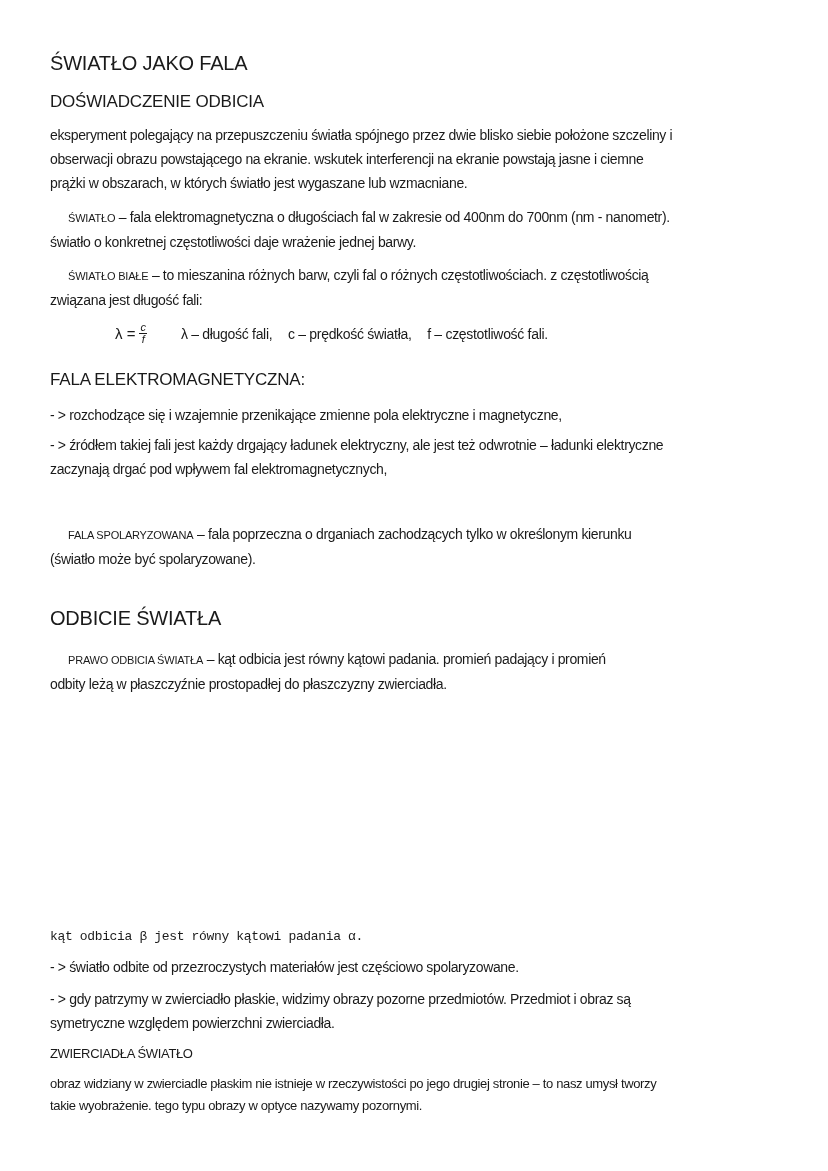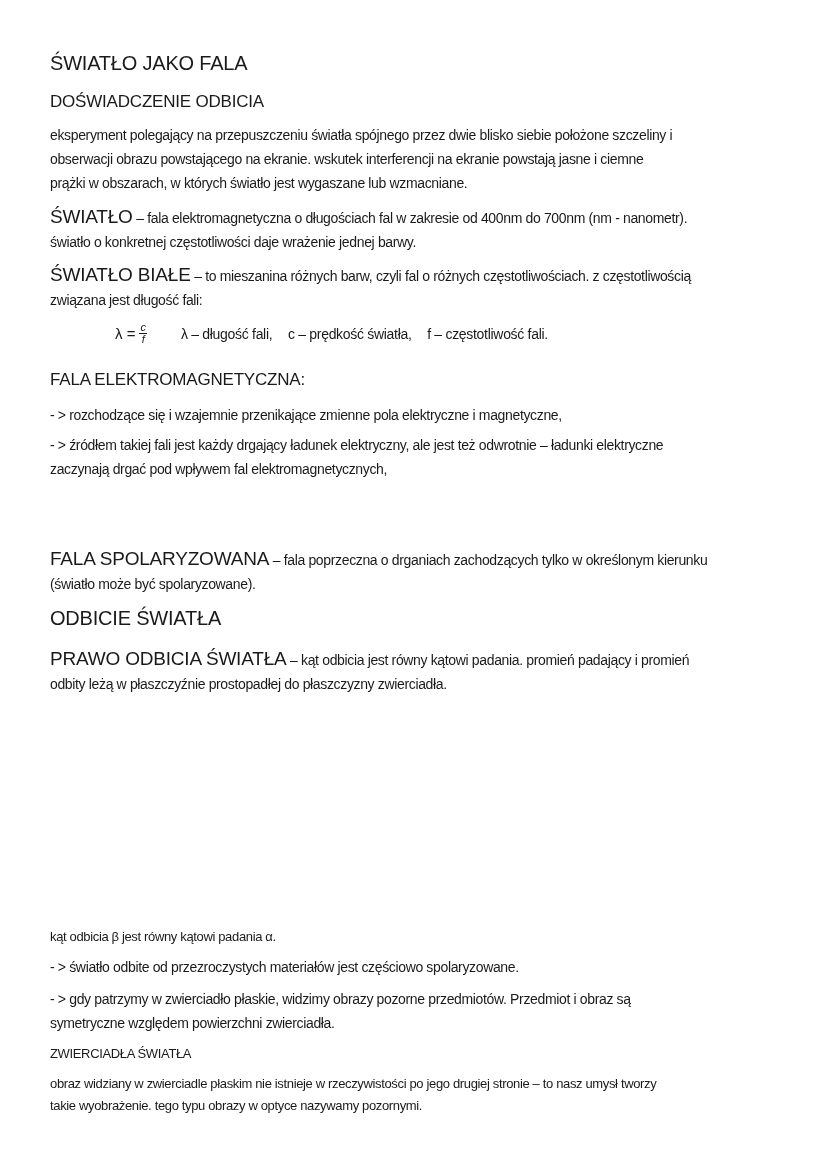--- a/index.html
+++ b/index.html
@@ -6,21 +6,21 @@
   body {
     width: 828px; height: 1171px; position: relative; overflow: hidden;
     font-family: "Liberation Sans", sans-serif; color: #1a1a1a;
   }
   .page { position: absolute; left: 0; top: 0; width: 668px; height: 1171px; }
   .abs { position: absolute; left: 50px; white-space: nowrap; }
   .h1 { font-size: 20px; letter-spacing: -0.2px; }
   .h2 { font-size: 17px; letter-spacing: -0.2px; }
   .body { font-size: 14px; letter-spacing: -0.35px; line-height: 24px; }
   .small { font-size: 13px; letter-spacing: -0.35px; line-height: 22px; }
-  .lead { font-size: 19px; letter-spacing: -0.2px; }
+  .lead { font-size: 11px; letter-spacing: -0.2px; margin-left: 18px; }
   .formula { position: absolute; left: 115px; top: 322px; font-size: 15px; display: flex; align-items: center; white-space: nowrap; }
   .frac { display: inline-flex; flex-direction: column; align-items: center; font-size: 11px; font-style: italic; line-height: 11px; margin-left: 4px; }
   .frac .num { border-bottom: 1px solid #1a1a1a; padding: 0 1px; }
   .legend { margin-left: 34px; font-size: 14px; letter-spacing: -0.3px; text-align: right; }
   .legend span { margin-right: 12px; }
 </style>
 </head>
 <body>
 
 <div class="page">
@@ -57,38 +57,38 @@
     </span>
   </div>
 
   <div class="abs h2" style="top:370px;">FALA ELEKTROMAGNETYCZNA:</div>
   <div class="abs body" style="top:433px;">
     <div>- &gt; źródłem takiej fali jest każdy drgający ładunek elektryczny, ale jest też odwrotnie – ładunki elektryczne</div>
     <div>zaczynają drgać pod wpływem fal elektromagnetycznych,</div>
   </div>
   <div class="abs body" style="top:403px;">- &gt; rozchodzące się i wzajemnie przenikające zmienne pola elektryczne i magnetyczne,</div>
 
-  <div class="abs body" style="top:547px;">
+  <div class="abs body" style="top:522px;">
     <div><span class="lead">FALA SPOLARYZOWANA</span><span> – fala poprzeczna o drganiach zachodzących tylko w określonym kierunku</span></div>
     <div>(światło może być spolaryzowane).</div>
   </div>
 
   <div class="abs h1" style="top:607px;">ODBICIE ŚWIATŁA</div>
 
   <div class="abs body" style="top:647px;">
     <div><span class="lead">PRAWO ODBICIA ŚWIATŁA</span><span> – kąt odbicia jest równy kątowi padania. promień padający i promień</span></div>
     <div>odbity leżą w płaszczyźnie prostopadłej do płaszczyzny zwierciadła.</div>
   </div>
 
-  <div class="abs small" style="top:926px;">kąt odbicia β jest równy kątowi padania α.</div>
+  <div class="abs small" style="top:926px;font-family:Liberation Mono, monospace;">kąt odbicia β jest równy kątowi padania α.</div>
   <div class="abs body" style="top:955px;">- &gt; światło odbite od przezroczystych materiałów jest częściowo spolaryzowane.</div>
   <div class="abs body" style="top:987px;">
     <div>- &gt; gdy patrzymy w zwierciadło płaskie, widzimy obrazy pozorne przedmiotów. Przedmiot i obraz są</div>
     <div>symetryczne względem powierzchni zwierciadła.</div>
   </div>
 
-  <div class="abs small" style="top:1043px;">ZWIERCIADŁA ŚWIATŁA</div>
+  <div class="abs small" style="top:1043px;">ZWIERCIADŁA ŚWIATŁO</div>
   <div class="abs small" style="top:1073px;">
     <div>obraz widziany w zwierciadle płaskim nie istnieje w rzeczywistości po jego drugiej stronie – to nasz umysł tworzy</div>
     <div>takie wyobrażenie. tego typu obrazy w optyce nazywamy pozornymi.</div>
   </div>
 
 </div>
 
 </body></html>

